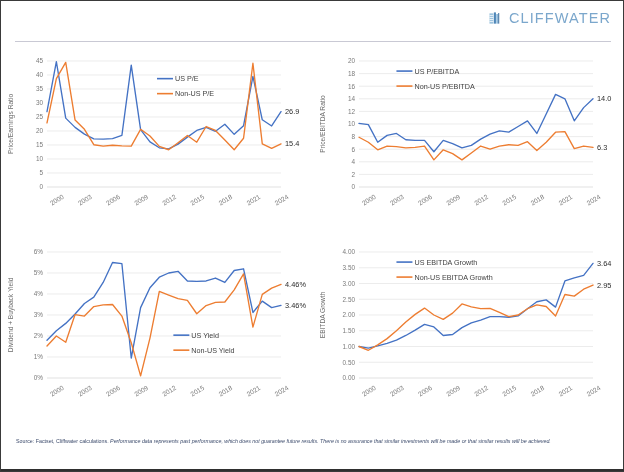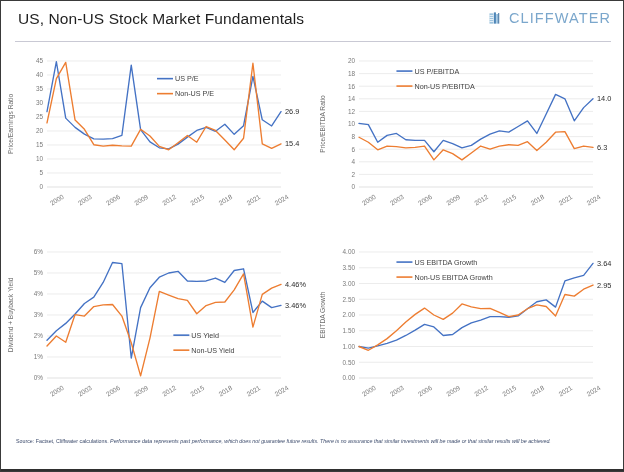--- a/index.html
+++ b/index.html
@@ -54,21 +54,20 @@
   .footnote .src{font-style:normal;}
   .footnote .dis{font-style:italic;}
   .botrule{position:absolute;left:0;bottom:0;width:624px;height:2px;background:#2f2f2f;}
 </style>
 </head>
 <body>
 
 <div class="slide">
 
   <div class="header">
-    <div class="title">US, Non-US Stock Market Fundamentals</div>
     <div class="brand">
       <svg class="brand-mark" viewBox="0 0 16 16">
         <rect x="0.5" y="2.5" width="4.2" height="11" fill="#9CC3DE"></rect>
         <rect x="5.2" y="1.5" width="2.2" height="12" fill="#4E86B8"></rect>
         <rect x="7.9" y="3.2" width="1.5" height="10.3" fill="#78ABD2"></rect>
         <rect x="9.8" y="2.2" width="1.1" height="11.3" fill="#3C6E9E"></rect>
         <rect x="0.5" y="4.6" width="4.2" height="0.8" fill="#ffffff"></rect>
         <rect x="0.5" y="6.6" width="4.2" height="0.8" fill="#ffffff"></rect>
         <rect x="0.5" y="8.6" width="4.2" height="0.8" fill="#ffffff"></rect>
         <rect x="0.5" y="10.6" width="4.2" height="0.8" fill="#ffffff"></rect>

